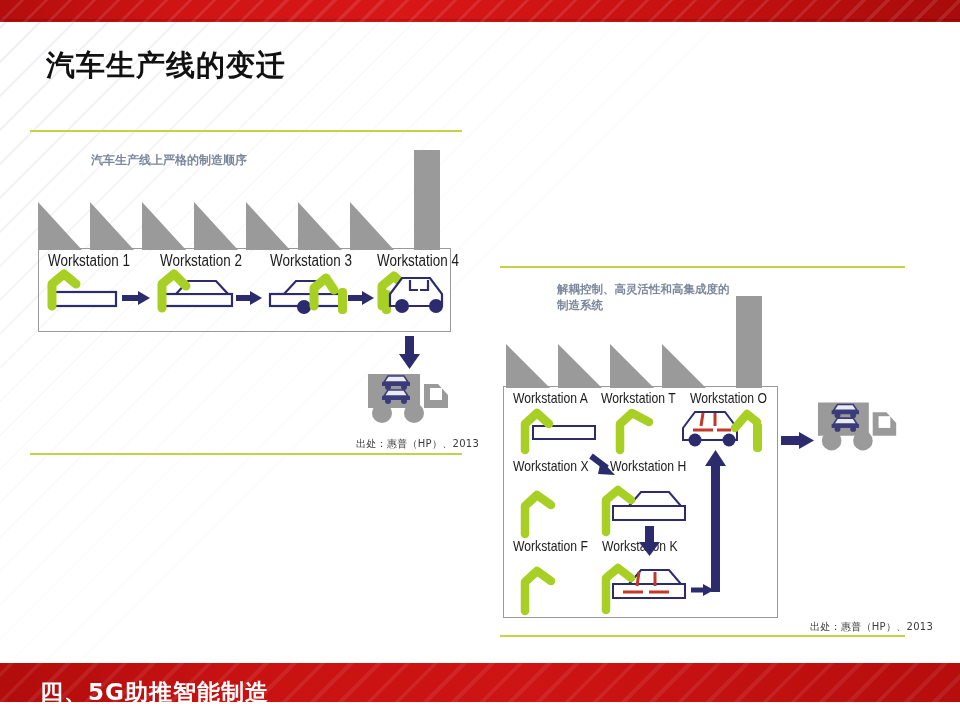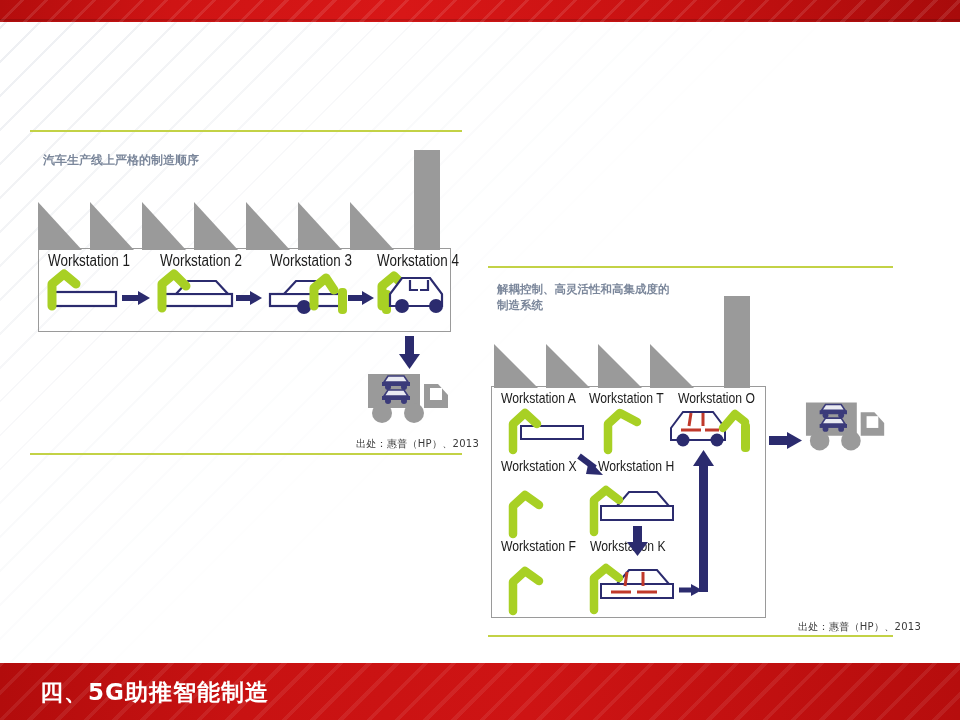--- a/index.html
+++ b/index.html
@@ -44,21 +44,21 @@
   
   .slide-title{
     position:absolute;left:46px;top:46px;
     font-family:"DejaVu Sans","Liberation Sans",sans-serif;
     font-size:29px;font-weight:bold;color:#111;letter-spacing:1px;
     white-space:nowrap;
   }
 
   
   .bottom-bar{
-    position:absolute;left:0;top:663px;width:960px;height:57px;
+    position:absolute;left:0;top:663px;width:960px;height:39px;
     background:linear-gradient(90deg,#b20c0c 0%,#c81212 25%,#ce1414 55%,#b60d0d 100%);
     overflow:hidden;
   }
   .bottom-bar .bb-stripes{
     position:absolute;inset:0;
     background:repeating-linear-gradient(-45deg,
       rgba(255,255,255,0.00) 0px, rgba(255,255,255,0.00) 16px,
       rgba(255,255,255,0.075) 16px, rgba(255,255,255,0.075) 20px);
   }
   .bottom-bar .bb-text{
@@ -69,20 +69,21 @@
   }
 
   
   .panel{position:absolute;}
   .rule{position:absolute;height:2px;background:#c3d246;}
   .panel-heading{
     position:absolute;
     font-family:"DejaVu Serif","Liberation Serif",serif;
     font-weight:bold;color:#7b879b;line-height:1.35;
     white-space:pre-line;
+    margin-left:48px;
   }
   .ws-box{
     position:absolute;border:1.5px solid #9a9a9a;background:rgba(255,255,255,0.0);
   }
   .ws-label{
     position:absolute;
     font-family:"Liberation Sans","DejaVu Sans",sans-serif;
     color:#1b1b1b;white-space:nowrap;
     transform:scaleX(0.84);transform-origin:left center;
   }
@@ -99,20 +100,21 @@
 
 <div id="slide">
 
   <div class="bg-stripes"></div>
 
   <div class="top-bar">
     <div class="tb-stripes"></div>
     <div class="tb-shadow"></div>
   </div>
 
+  <div class="slide-title">汽车生产线的变迁</div>
 
   <div class="panel" style="left:30px;top:130px;width:440px;height:325px;">
 
     <div class="rule" style="left:0px;top:0px;width:432px;"></div>
     <div class="rule" style="left:0px;top:323px;width:432px;"></div>
 
     <div class="panel-heading" style="left:13px;top:22px;font-size:12px;">汽车生产线上严格的制造顺序</div>
 
     <div class="sawteeth" style="left:6px;top:62px;">
       <svg width="420" height="58" viewBox="0 0 420 58">
@@ -210,21 +212,21 @@
           <path d="M22,22 L38,22 L42,28 L18,28 Z" fill="#e9eaf2" stroke="#3b3b7a" stroke-width="1.6"></path>
           <circle cx="22" cy="33" r="3"></circle>
             <circle cx="38" cy="33" r="3"></circle>
         </g>
       </svg>
     </div>
 
     <div class="source" style="left:326px;top:307px;">出处：惠普（HP）、2013</div>
   </div>
 
-  <div class="panel" style="left:488px;top:266px;width:420px;height:372px;">
+  <div class="panel" style="left:500px;top:266px;width:420px;height:372px;">
 
     <div class="rule" style="left:0px;top:0px;width:405px;"></div>
     <div class="rule" style="left:0px;top:369px;width:405px;"></div>
 
     <div class="panel-heading" style="left:9px;top:16px;font-size:11.5px;">解耦控制、高灵活性和高集成度的
 制造系统</div>
 
     <div class="sawteeth" style="left:4px;top:70px;">
       <svg width="290" height="52" viewBox="0 0 290 52">
         <g fill="#9a9a9a">

